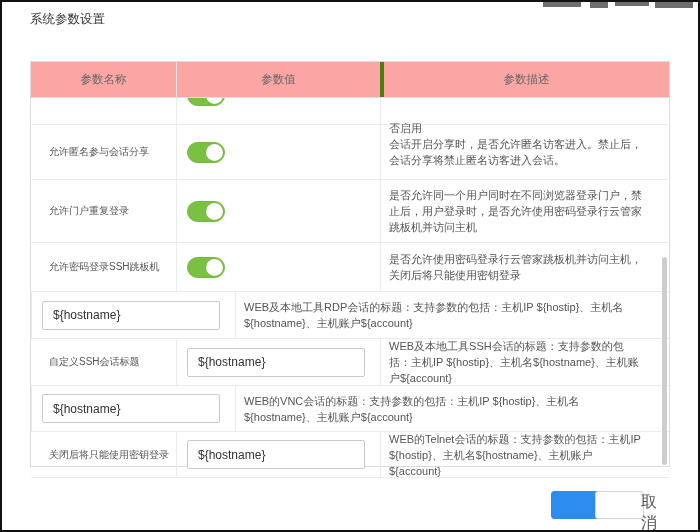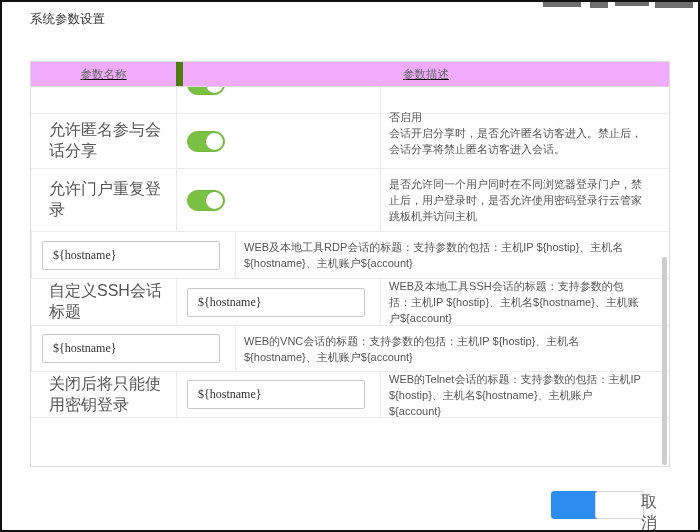--- a/index.html
+++ b/index.html
@@ -9,29 +9,29 @@
   .dlg-title { position:absolute; left:28px; top:9px; font-size:12.5px; color:#333; }
 
   
   .artifact { position:absolute; top:0; background:#4a4a4a; opacity:.8; }
   .a1 { left:541px; width:38px; height:5px; }
   .a2 { left:588px; width:18px; height:6px; }
   .a3 { left:613px; width:34px; height:4px; }
   .a4 { left:653px; width:38px; height:6px; }
 
   .param-table { position:absolute; left:28px; top:59px; width:640px; height:406px; border:1px solid #dcdcdc; background:#fff; }
-  .thead { display:flex; height:25px; background:#f0abfc; border-bottom:1px solid #dcdcdc;text-decoration:underline; }
+  .thead { display:flex; height:36px; background:#fca5a5; border-bottom:1px solid #dcdcdc; }
   .th { font-size:11.5px; color:#666; display:flex; align-items:center; justify-content:center; }
   .c1 { width:145px; }
   .c2 { width:204px; border-left:1px solid #e3e3e3; }
-  .c3 { flex:1; border-left:7px solid #4d7c0f;text-align:right; }
+  .c3 { flex:1; border-left:4px solid #4d7c0f;text-align:right; }
 
   .row { display:flex; border-bottom:1px solid #ebebeb; }
   .cell { display:flex; align-items:center; }
-  .cell.name { width:145px; padding-left:18px; font-size:16px; color:#555; }
+  .cell.name { width:145px; padding-left:18px; font-size:10px; color:#555; }
   .cell.value { width:204px; padding-left:10px; border-left:1px solid #ebebeb; }
   .cell.desc { flex:1; padding:5px 26px 5px 8px; font-size:11px; line-height:16px; color:#555; border-left:1px solid #ebebeb; }
 
   .r0 { height:27px; }
   .r1 { height:55px; }
   .r2 { height:63px; }
   .r3 { height:49px; }
   .r4 { height:47px; }
   .r5 { height:47px; }
   .r6 { height:46px; }
@@ -43,21 +43,21 @@
   .r0 .cell.value { overflow:hidden; }
   .r0 .toggle { margin-top:-13px; }
 
   .toggle { position:relative; width:38px; height:21px; border-radius:11px;
             background:#7ac143; border:1px solid #72b83b; cursor:pointer; flex:none; }
   .toggle .knob { position:absolute; right:1px; top:1px; width:17px; height:17px;
                   border-radius:50%; background:#fff; box-shadow:0 0 1px rgba(0,0,0,.2); }
 
   .text-input { width:178px; height:29px; border:1px solid #c9c9c9; border-radius:2px;
                 font-size:12px; color:#333; padding:0 10px; background:#fff;
-                font-family:Liberation Serif, serif; }
+                font-family:Liberation Sans, sans-serif; }
 
   .scroll-thumb { position:absolute; right:2px; top:195px; width:5px; height:208px;
                   background:#cdcdcd; border-radius:3px; }
 
   .btn { position:absolute; top:489px; height:28px; font-size:16px; border-radius:3px;
          cursor:pointer; font-family:"Liberation Sans", sans-serif;padding-left:45px; }
   .btn-confirm { left:549px; width:64px; background:#2d8cf0; color:#fff; border:1px solid #2d8cf0; }
   .btn-cancel { left:593px; width:49px; background:#fff; color:#555; border:1px solid #d7d7d7; }
 </style>
 </head>
@@ -69,20 +69,21 @@
   <div>
     <span class="artifact a1"></span>
     <span class="artifact a2"></span>
     <span class="artifact a3"></span>
     <span class="artifact a4"></span>
   </div>
 
   <div class="param-table">
     <div class="thead">
       <div class="th c1">参数名称</div>
+      <div class="th c2">参数值</div>
       <div class="th c3">参数描述</div>
     </div>
 
     <div class="row r0">
       <div class="cell name"></div>
       <div class="cell value">
         <div class="toggle">
             <div class="knob"></div>
           </div>
       </div>
@@ -102,20 +103,29 @@
     <div class="row r2">
       <div class="cell name">允许门户重复登录</div>
       <div class="cell value">
         <div class="toggle">
             <div class="knob"></div>
           </div>
       </div>
       <div class="cell desc">是否允许同一个用户同时在不同浏览器登录门户，禁止后，用户登录时，是否允许使用密码登录行云管家跳板机并访问主机</div>
     </div>
 
+    <div class="row r3">
+      <div class="cell name">允许密码登录SSH跳板机</div>
+      <div class="cell value">
+        <div class="toggle">
+            <div class="knob"></div>
+          </div>
+      </div>
+      <div class="cell desc">是否允许使用密码登录行云管家跳板机并访问主机，关闭后将只能使用密钥登录</div>
+    </div>
 
     <div class="row r4">
       <div class="cell value">
         <input class="text-input" type="text" value="${hostname}" style="">
       </div>
       <div class="cell desc">WEB及本地工具RDP会话的标题：支持参数的包括：主机IP ${hostip}、主机名${hostname}、主机账户${account}</div>
     </div>
 
     <div class="row r5">
       <div class="cell name">自定义SSH会话标题</div>

